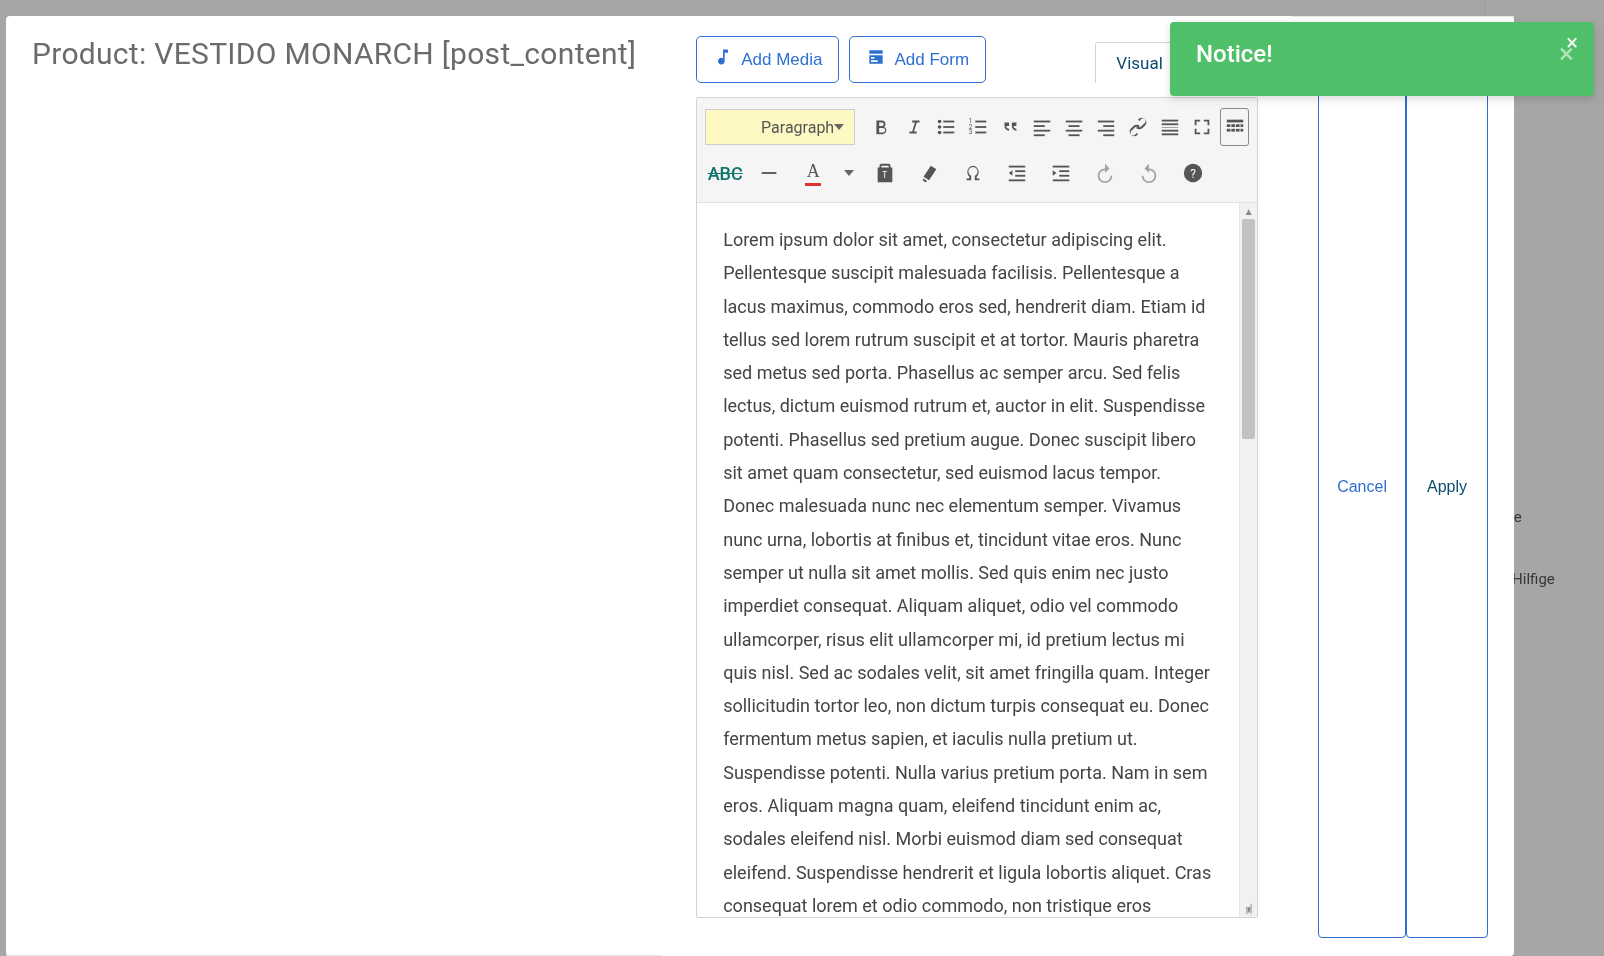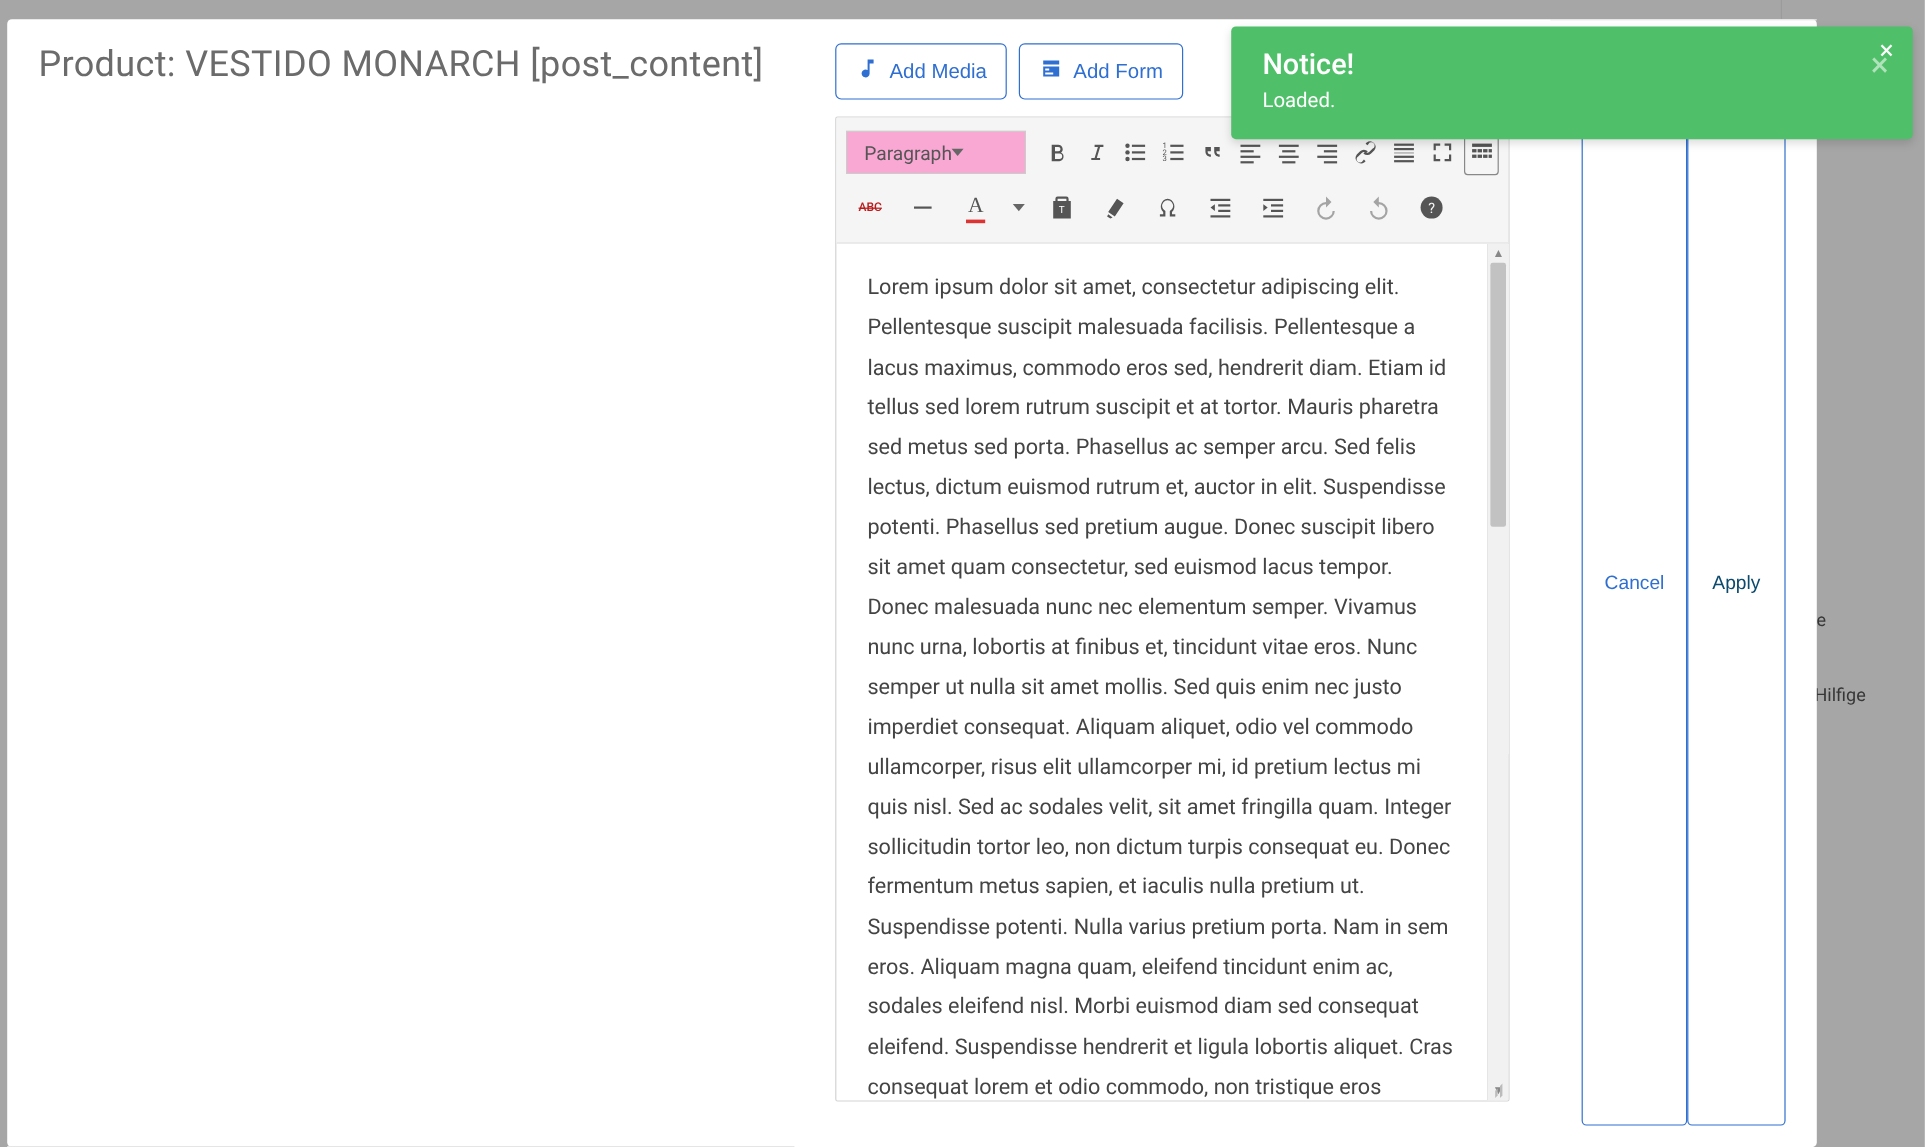--- a/index.html
+++ b/index.html
@@ -122,26 +122,26 @@
       padding: 6px 8px;
     }
     .toolbar-row {
       display: flex;
       align-items: center;
       gap: 4px;
       padding: 4px 0;
     }
     .format-select {
       border: 1px solid #ccc;
-      background: #f9a8d4;
+      background: #fef9c3;
       height: 36px;
       min-width: 150px;
       display: flex;
       align-items: center;
-      justify-content: flex-start;
+      justify-content: flex-end;
       padding: 0 10px 0 14px;
       font-size: 16px;
       color: #555;
       cursor: pointer;
     }
     .toolbar-btn {
       width: 40px;
       height: 38px;
       display: flex;
       align-items: center;
@@ -240,44 +240,44 @@
       right: 26px;
       font-size: 22px;
       color: #fff;
       cursor: pointer;
       z-index: 60;
     }
     .toast {
       position: absolute;
       top: 22px;
       right: 10px;
-      width: 568px;
+      width: 424px;
       background: #4fc069;
       color: #fff;
       border-radius: 4px;
       padding: 18px 26px 22px 26px;
       z-index: 50;
       box-shadow: 0 3px 8px rgba(0,0,0,0.15);
     }
     .toast-title { font-size: 24px; font-weight: 500; margin-bottom: 6px;}
     .toast-msg { font-size: 17px; }
     .toast-close {
       position: absolute;
       top: 18px;
       right: 20px;
       font-size: 28px;
       color: rgba(255,255,255,0.55);
       cursor: pointer;
       line-height: 1;
     }
     .strike-abc {
-      font-size: 10px;
+      font-size: 18px;
       text-decoration: line-through;
       font-weight: 500;
-      color:#b91c1c;
+      color:#0f766e;
     }
     .text-a-underline {
       display:flex;
       flex-direction:column;
       align-items:center;
       gap:1px;
     }
     .text-a-underline span:first-child { font-size:18px; font-weight:500; font-family:serif;}
     .text-a-underline span:last-child { width:16px; height:3px; background:#d33;}
     .caret-down {
@@ -532,17 +532,16 @@
   </div>
 
   <div class="modal-footer">
     <button class="btn-cancel">Cancel</button>
     <button class="btn-apply">Apply</button>
   </div>
 </div>
 
 <div class="toast">
   <div class="toast-title">Notice!</div>
-  <div class="toast-msg">Loaded.</div>
   <div class="toast-close">×</div>
 </div>
 
 <div class="notice-x">×</div>
 
 </body></html>

